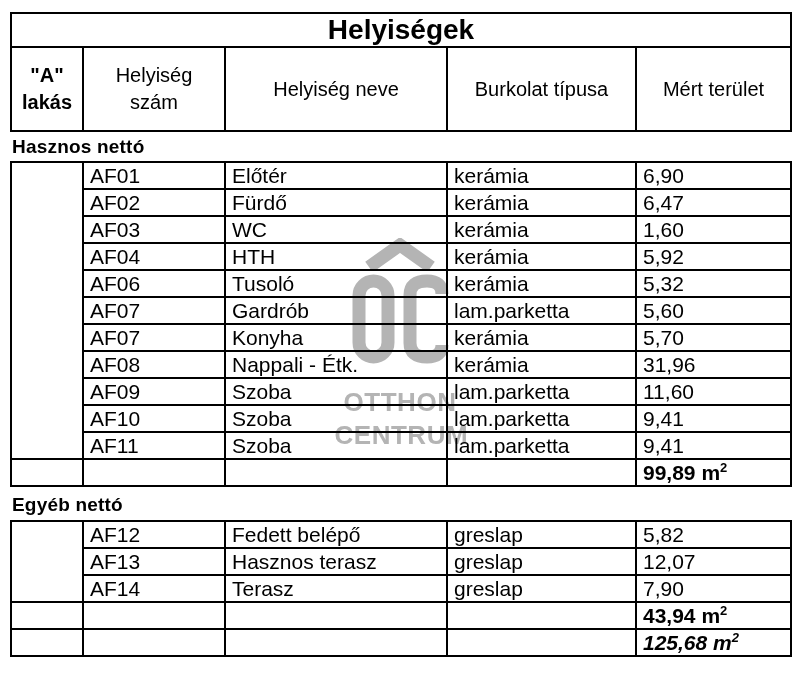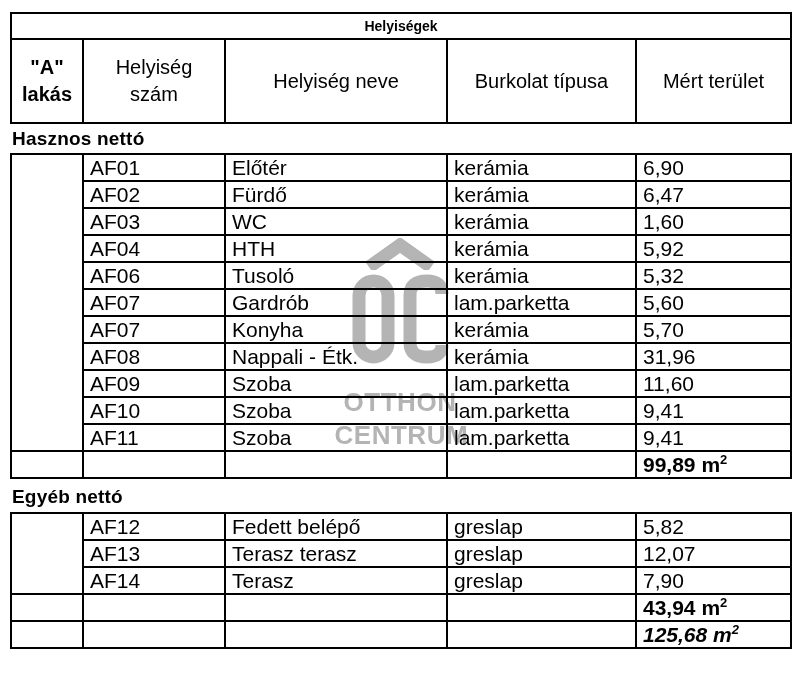--- a/index.html
+++ b/index.html
@@ -41,21 +41,21 @@
     font-size: 21px;
     vertical-align: middle;
     white-space: nowrap;
     overflow: hidden;
   }
   .c1 { width: 72px; } .c2 { width: 142px; } .c3 { width: 222px; }
   .c4 { width: 189px; } .c5 { width: 155px; }
 
   .title-cell {
     text-align: center; font-weight: bold;
-    height: 26px; font-size: 14px;
+    height: 26px; font-size: 28px;
   }
   .header-cell {
     text-align: center; height: 84px; font-size: 20px;
     white-space: pre-line; line-height: 27px; padding: 0 2px;
   }
   .header-cell.bold { font-weight: bold; }
 
   .section-heading {
     font-size: 19px; font-weight: bold;
     line-height: 27px; margin: 1px 0 1px 2px;
@@ -216,21 +216,21 @@
       <tbody>
           <tr>
         <td rowspan="3"></td>
         <td class="data">AF12</td>
         <td class="data">Fedett belépő</td>
         <td class="data">greslap</td>
         <td class="data">5,82</td>
       </tr>
       <tr>
         <td class="data">AF13</td>
-        <td class="data">Terasz terasz</td>
+        <td class="data">Hasznos terasz</td>
         <td class="data">greslap</td>
         <td class="data">12,07</td>
       </tr>
       <tr>
         <td class="data">AF14</td>
         <td class="data">Terasz</td>
         <td class="data">greslap</td>
         <td class="data">7,90</td>
       </tr>
       <tr>

